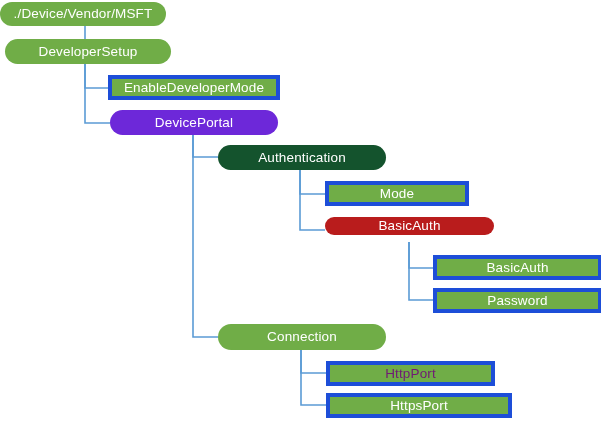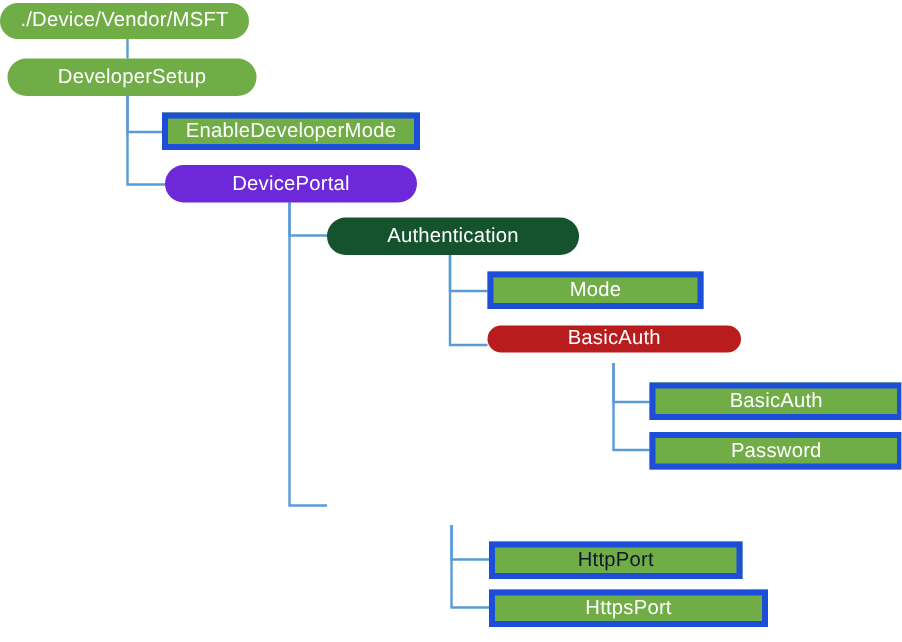--- a/index.html
+++ b/index.html
@@ -100,21 +100,24 @@
       </div>
       <div class="node rounded" style="left: 325px; top: 217px; width: 169px; height: 18px; background: #b91c1c; color: rgb(255, 255, 255); text-align: center;">
         <span class="node-label">BasicAuth</span>
       </div>
       <div class="node square" style="left: 433px; top: 255px; width: 169px; height: 25px; background: rgb(112, 173, 71); color: rgb(255, 255, 255);">
         <span class="node-label">BasicAuth</span>
       </div>
       <div class="node square" style="left: 433px; top: 288px; width: 169px; height: 25px; background: rgb(112, 173, 71); color: rgb(255, 255, 255);">
         <span class="node-label">Password</span>
       </div>
-      <div class="node square" style="left: 326px; top: 361px; width: 169px; height: 25px; background: rgb(112, 173, 71); color: #0f172a; align-items: center;">
+      <div class="node rounded" style="left: 218px; top: 324px; width: 168px; height: 26px; background: rgb(112, 173, 71); color: rgb(255, 255, 255);">
+        <span class="node-label">Connection</span>
+      </div>
+      <div class="node square" style="left: 326px; top: 361px; width: 169px; height: 25px; background: rgb(112, 173, 71); color: #701a75; align-items: center;">
         <span class="node-label">HttpPort</span>
       </div>
       <div class="node square" style="left: 326px; top: 393px; width: 186px; height: 25px; background: rgb(112, 173, 71); color: rgb(255, 255, 255);">
         <span class="node-label">HttpsPort</span>
       </div>
     </div>
 
 </div>
 
 </body></html>

